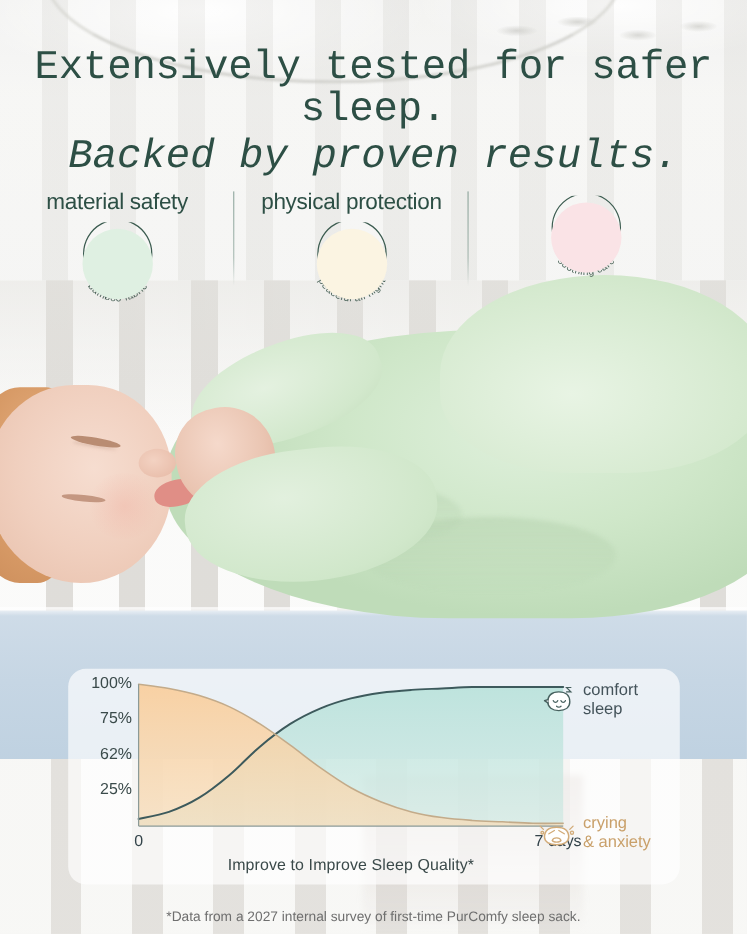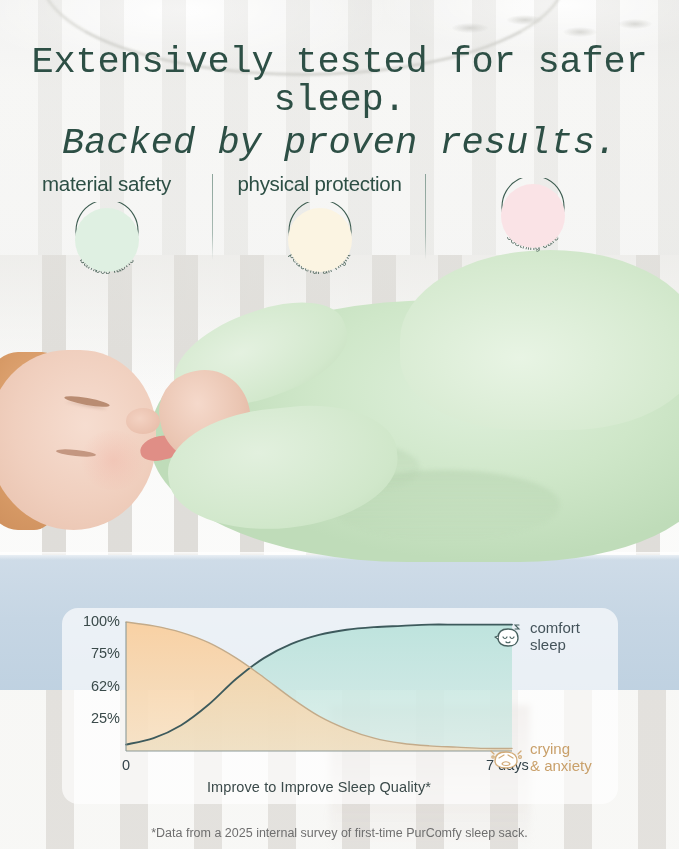--- a/index.html
+++ b/index.html
@@ -484,14 +484,14 @@
           <circle cx="3" cy="13" r="1.2"></circle>
         </g>
       </svg>
       <div class="legend-text">
         <div>crying</div>
         <div>&amp; anxiety</div>
       </div>
     </div>
   </div>
 
-  <div class="footnote">*Data from a 2025 internal survey of first-time PurComfy sleep sack.</div>
+  <div class="footnote">*Data from a 2027 internal survey of first-time PurComfy sleep sack.</div>
 </div>
 
 </body></html>

